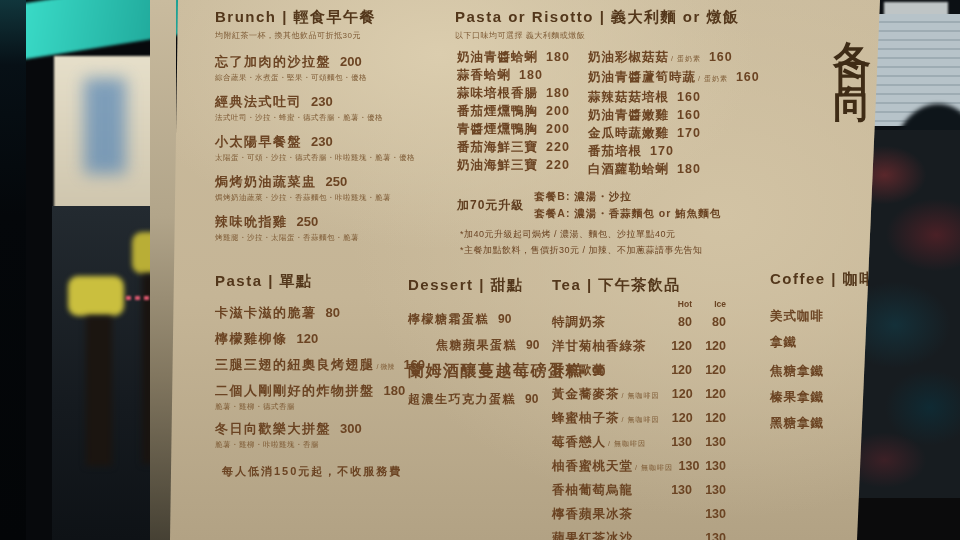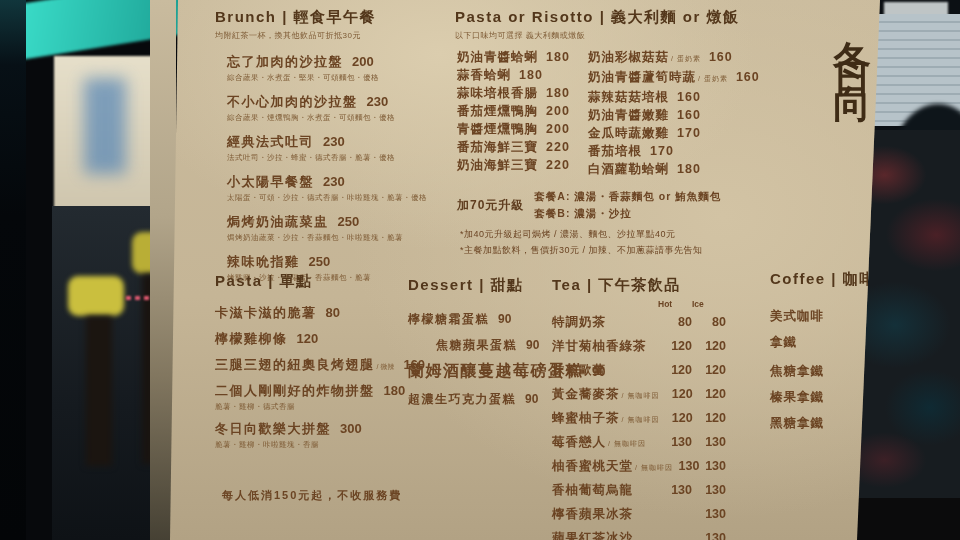--- a/index.html
+++ b/index.html
@@ -63,21 +63,21 @@
   .upg { display:flex; align-items:center; gap:10px; }
   .upg-label { font-size:12px; font-weight:bold; letter-spacing:1px; color:#5f3d1f; white-space:nowrap; }
   .setline { font-size:10.5px; font-weight:bold; letter-spacing:1px; color:#6b4423; line-height:17px; white-space:nowrap; }
   .pnote { font-size:9px; color:#6b4423; letter-spacing:.5px; line-height:16px; white-space:nowrap; }
   .fitem { margin-bottom:7px; white-space:nowrap; }
   .drow { display:flex; align-items:baseline; margin-bottom:7px; }
   .drow .dn { flex:1; font-size:12.5px; font-weight:bold; letter-spacing:1px; white-space:nowrap; }
   .drow .dp { width:34px; text-align:right; font-size:12.5px; font-weight:bold; }
   .cols-hdr { display:flex; font-size:8.5px; color:#6b4423; font-weight:bold; margin:4px 0 5px 0; }
   .cols-hdr .sp { flex:1; }
-  .cols-hdr .ch { width:34px; text-align:left; }
+  .cols-hdr .ch { width:34px; text-align:right; }
   .vname { writing-mode:vertical-rl; text-orientation:upright;
     font-family:"DejaVu Serif","Liberation Serif",serif;
     font-size:38px; font-weight:600; color:#3f2c16; letter-spacing:22px; white-space:nowrap; }
   .footer-note { font-size:11px; font-weight:bold; letter-spacing:2px; color:#6b4423; white-space:nowrap; }
 </style>
 </head>
 <body>
 
 <div class="win">
   <div class="awning"></div>
@@ -101,28 +101,24 @@
 
 <div class="poster">
 
   <div class="sec" style="left:656px; top:10px;">
     <div class="vname">冬日向</div>
   </div>
 
   <div class="sec" style="left:45px; top:8px; width:270px;">
     <div class="hdr">Brunch | 輕食早午餐</div>
     <div class="sub">均附紅茶一杯，換其他飲品可折抵30元</div>
-    <div style="margin-top:11px;margin-left:12px;">
+    <div style="margin-top:11px;">
       <div class="bitem">
         <div><span class="iname">忘了加肉的沙拉盤</span><span class="iprice">200</span></div>
         <div class="idesc">綜合蔬果・水煮蛋・堅果・可頌麵包・優格</div>
-      </div>
-      <div class="bitem">
-        <div><span class="iname">不小心加肉的沙拉盤</span><span class="iprice">230</span></div>
-        <div class="idesc">綜合蔬果・煙燻鴨胸・水煮蛋・可頌麵包・優格</div>
       </div>
       <div class="bitem">
         <div><span class="iname">經典法式吐司</span><span class="iprice">230</span></div>
         <div class="idesc">法式吐司・沙拉・蜂蜜・德式香腸・脆薯・優格</div>
       </div>
       <div class="bitem">
         <div><span class="iname">小太陽早餐盤</span><span class="iprice">230</span></div>
         <div class="idesc">太陽蛋・可頌・沙拉・德式香腸・咔啦雞塊・脆薯・優格</div>
       </div>
       <div class="bitem">
@@ -154,22 +150,22 @@
     <div class="prow"><span>奶油青醬蘆筍時蔬</span><span class="note">/ 蛋奶素</span><span class="pp">160</span></div>
     <div class="prow"><span>蒜辣菇菇培根</span><span class="pp">160</span></div>
     <div class="prow"><span>奶油青醬嫩雞</span><span class="pp">160</span></div>
     <div class="prow"><span>金瓜時蔬嫩雞</span><span class="pp">170</span></div>
     <div class="prow"><span>番茄培根</span><span class="pp">170</span></div>
     <div class="prow"><span>白酒蘿勒蛤蜊</span><span class="pp">180</span></div>
   </div>
   <div class="sec upg" style="left:287px; top:188px;">
     <div class="upg-label">加70元升級</div>
     <div>
+      <div class="setline">套餐B: 濃湯・沙拉</div>
       <div class="setline">套餐A: 濃湯・香蒜麵包 or 鮪魚麵包</div>
-      <div class="setline">套餐B: 濃湯・沙拉</div>
     </div>
   </div>
   <div class="sec" style="left:290px; top:226px;">
     <div class="pnote">*加40元升級起司焗烤 / 濃湯、麵包、沙拉單點40元</div>
     <div class="pnote">*主餐加點飲料，售價折30元 / 加辣、不加蔥蒜請事先告知</div>
   </div>
 
   <div class="sec" style="left:45px; top:272px; width:280px;">
     <div class="hdr">Pasta | 單點</div>
     <div style="margin-top:12px;">
@@ -284,17 +280,17 @@
         <span class="dp">100</span>
         <span class="dp">100</span>
       </div>
     <div class="drow" style="margin-bottom:9px;">
         <span class="dn">黑糖拿鐵</span>
         <span class="dp">100</span>
         <span class="dp">100</span>
       </div>
   </div>
 
-  <div class="sec" style="left:52px; top:488px;text-align:center;">
+  <div class="sec" style="left:52px; top:464px;text-align:center;">
     <div class="footer-note">每人低消150元起，不收服務費</div>
   </div>
 
 </div>
 
 </body></html>

